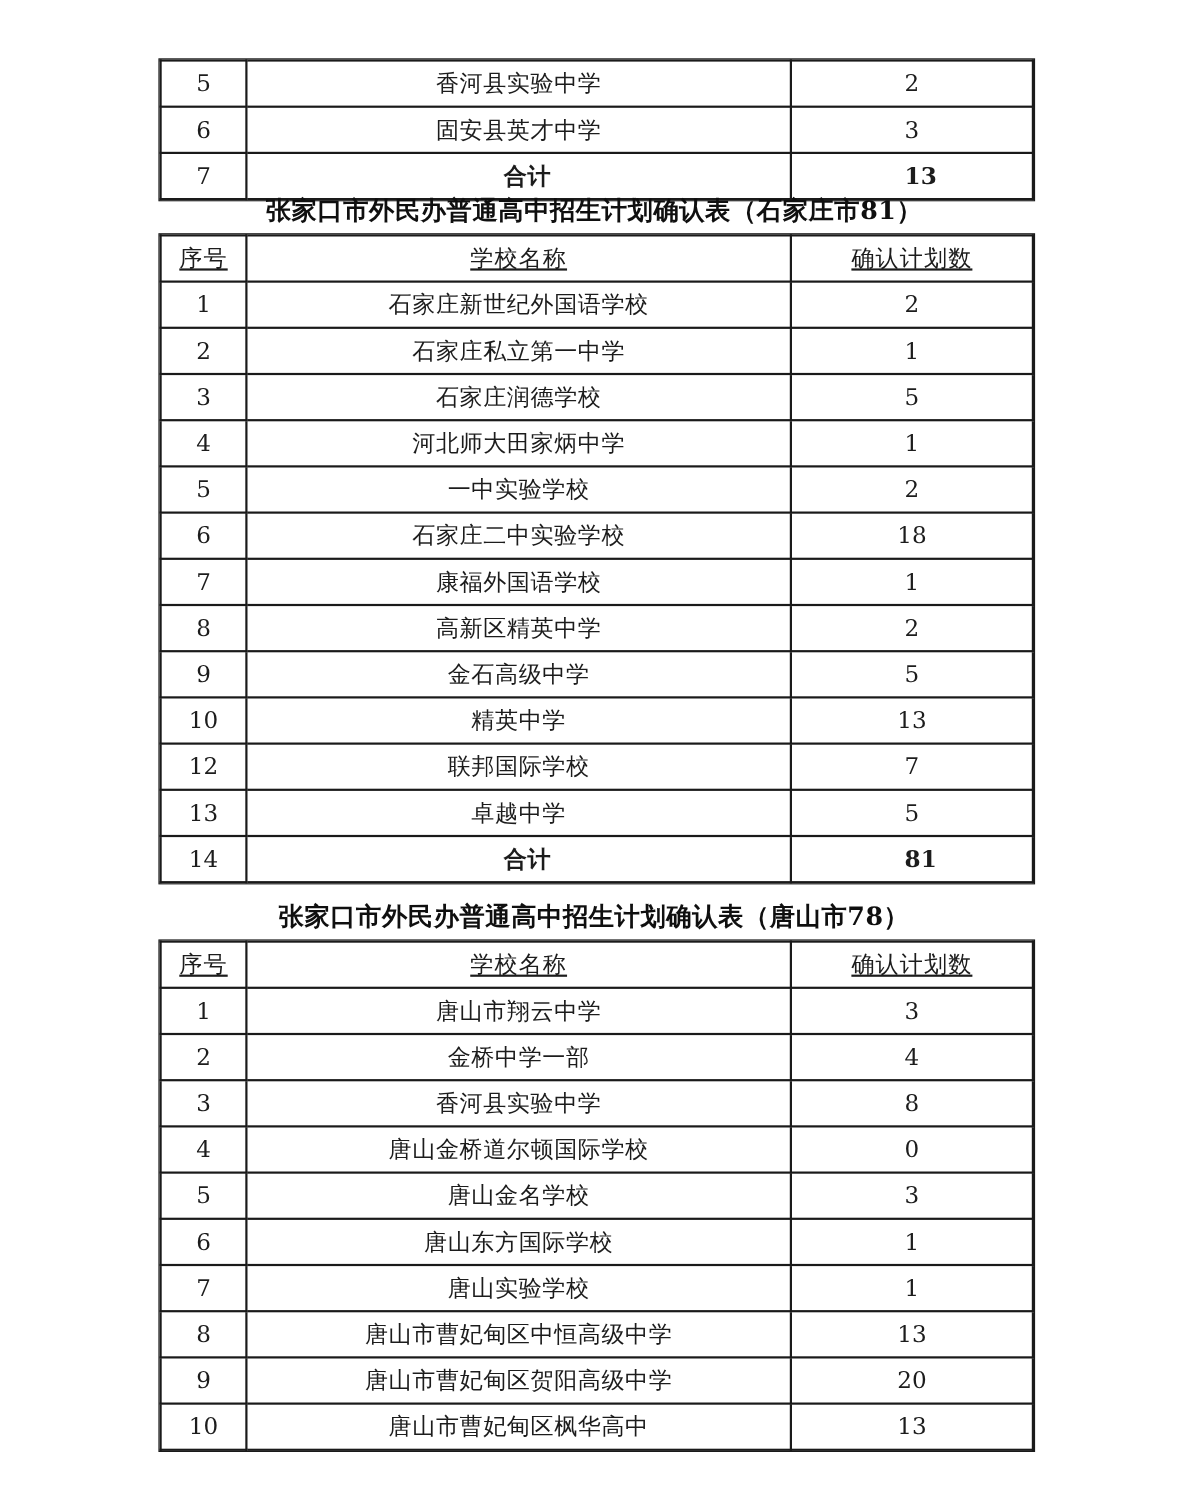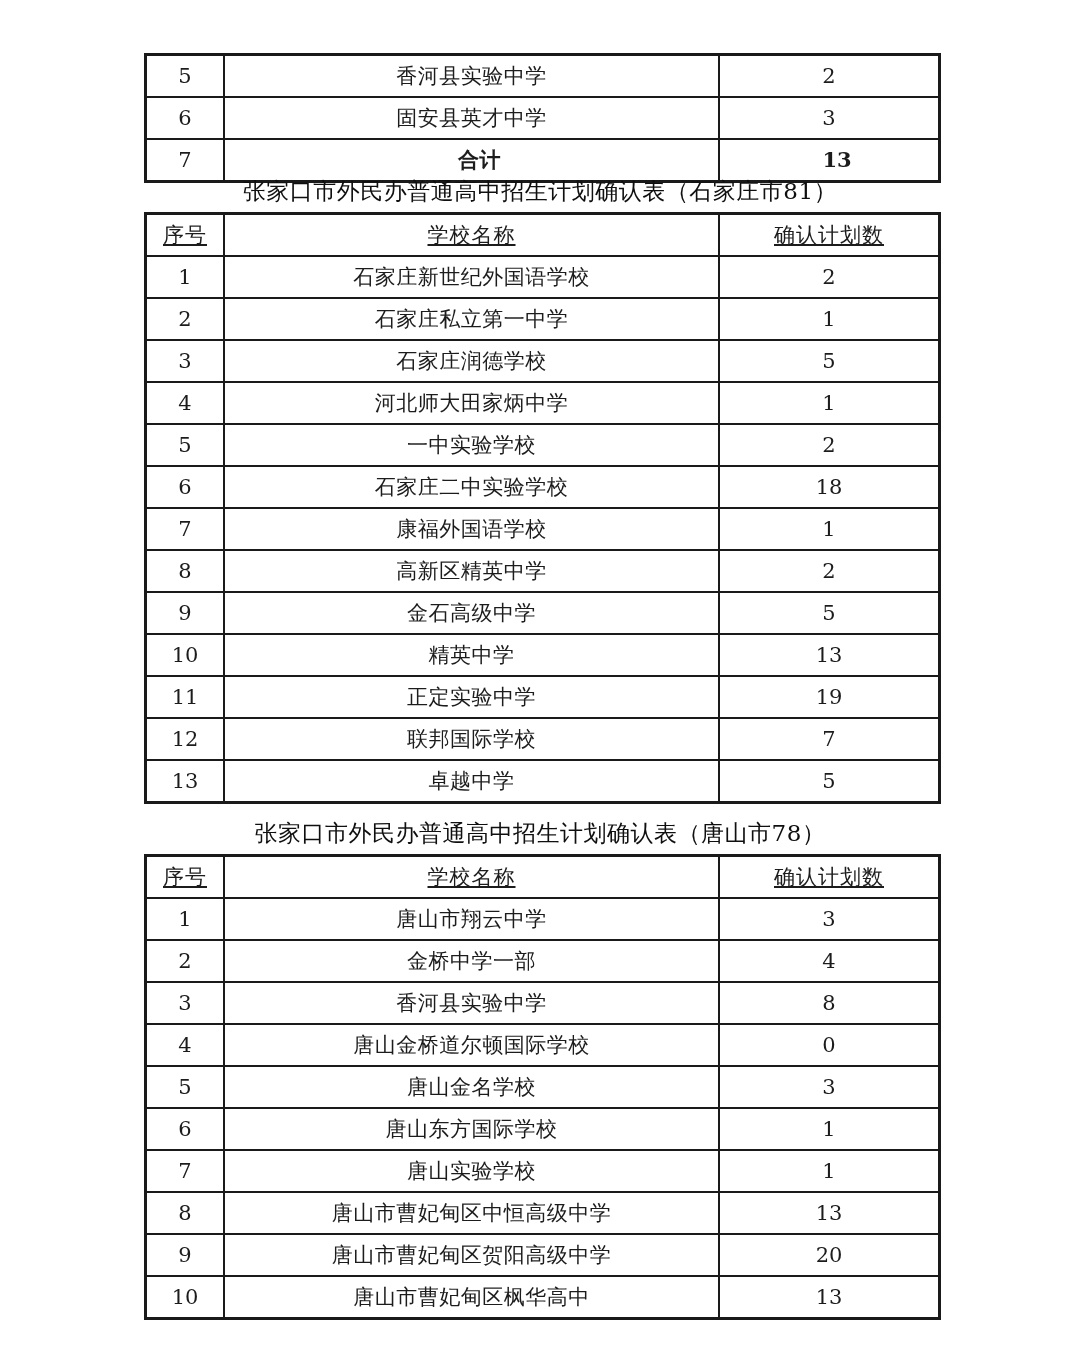--- a/index.html
+++ b/index.html
@@ -88,21 +88,21 @@
     padding-left: 16px;
   }
 
   
   .tbl-caption {
     position: absolute;
     left: 0;
     width: 1080px;
     text-align: center;
     font-size: 23px;
-    font-weight: normal;
+    font-weight: bold;
     letter-spacing: 0.5px;
     color: #0f0f0f;
     font-family: "DejaVu Serif", "Liberation Serif", serif;
     white-space: nowrap;
   }
 
   
   #table-1-wrap { top: 54px; }
   #caption-2    { top: 176px; }
   #table-2-wrap { top: 213px; }
@@ -200,33 +200,33 @@
             <td class="idx-cell">9</td>
             <td class="name-cell">金石高级中学</td>
             <td class="num-cell">5</td>
           </tr>
           <tr class="">
             <td class="idx-cell">10</td>
             <td class="name-cell">精英中学</td>
             <td class="num-cell">13</td>
           </tr>
           <tr class="">
-            <td class="idx-cell">11</td>
-            <td class="name-cell">正定实验中学</td>
-            <td class="num-cell">19</td>
-          </tr>
-          <tr class="">
             <td class="idx-cell">12</td>
             <td class="name-cell">联邦国际学校</td>
             <td class="num-cell">7</td>
           </tr>
           <tr class="">
             <td class="idx-cell">13</td>
             <td class="name-cell">卓越中学</td>
             <td class="num-cell">5</td>
+          </tr>
+          <tr class="total-row">
+            <td class="idx-cell">14</td>
+            <td class="name-cell">合计</td>
+            <td class="num-cell">81</td>
           </tr>
         </tbody>
     </table>
   </div>
 
   <div class="tbl-caption" id="caption-3">张家口市外民办普通高中招生计划确认表（唐山市78）</div>
 
   <div class="tbl-wrap" id="table-3-wrap">
     <table class="doc-table">
       <colgroup>

